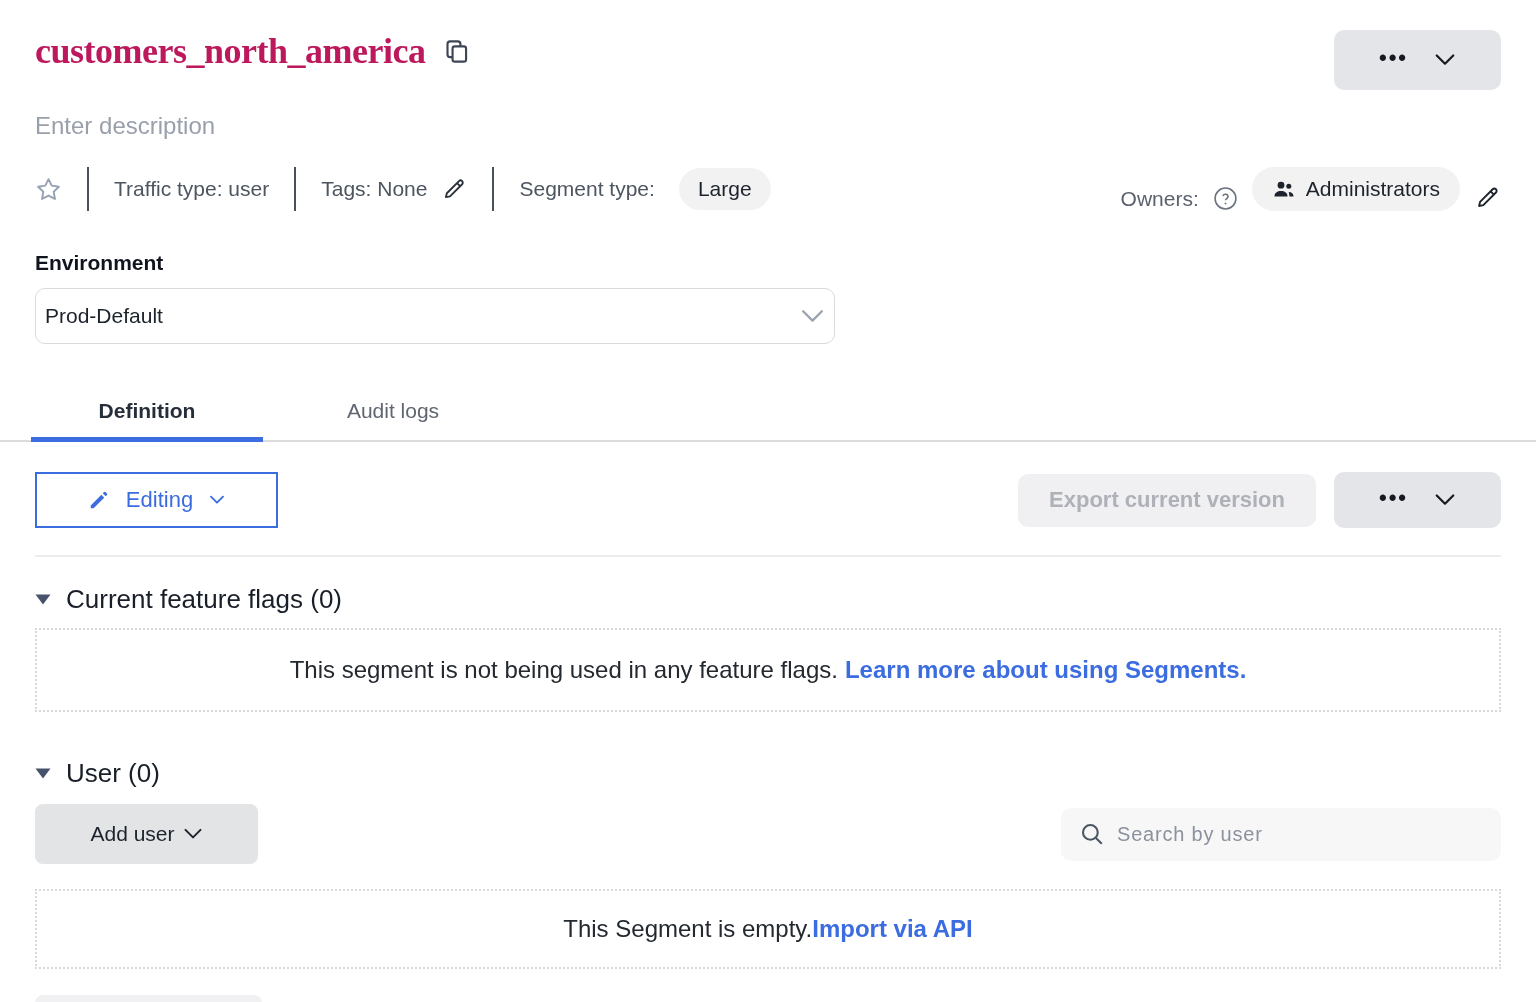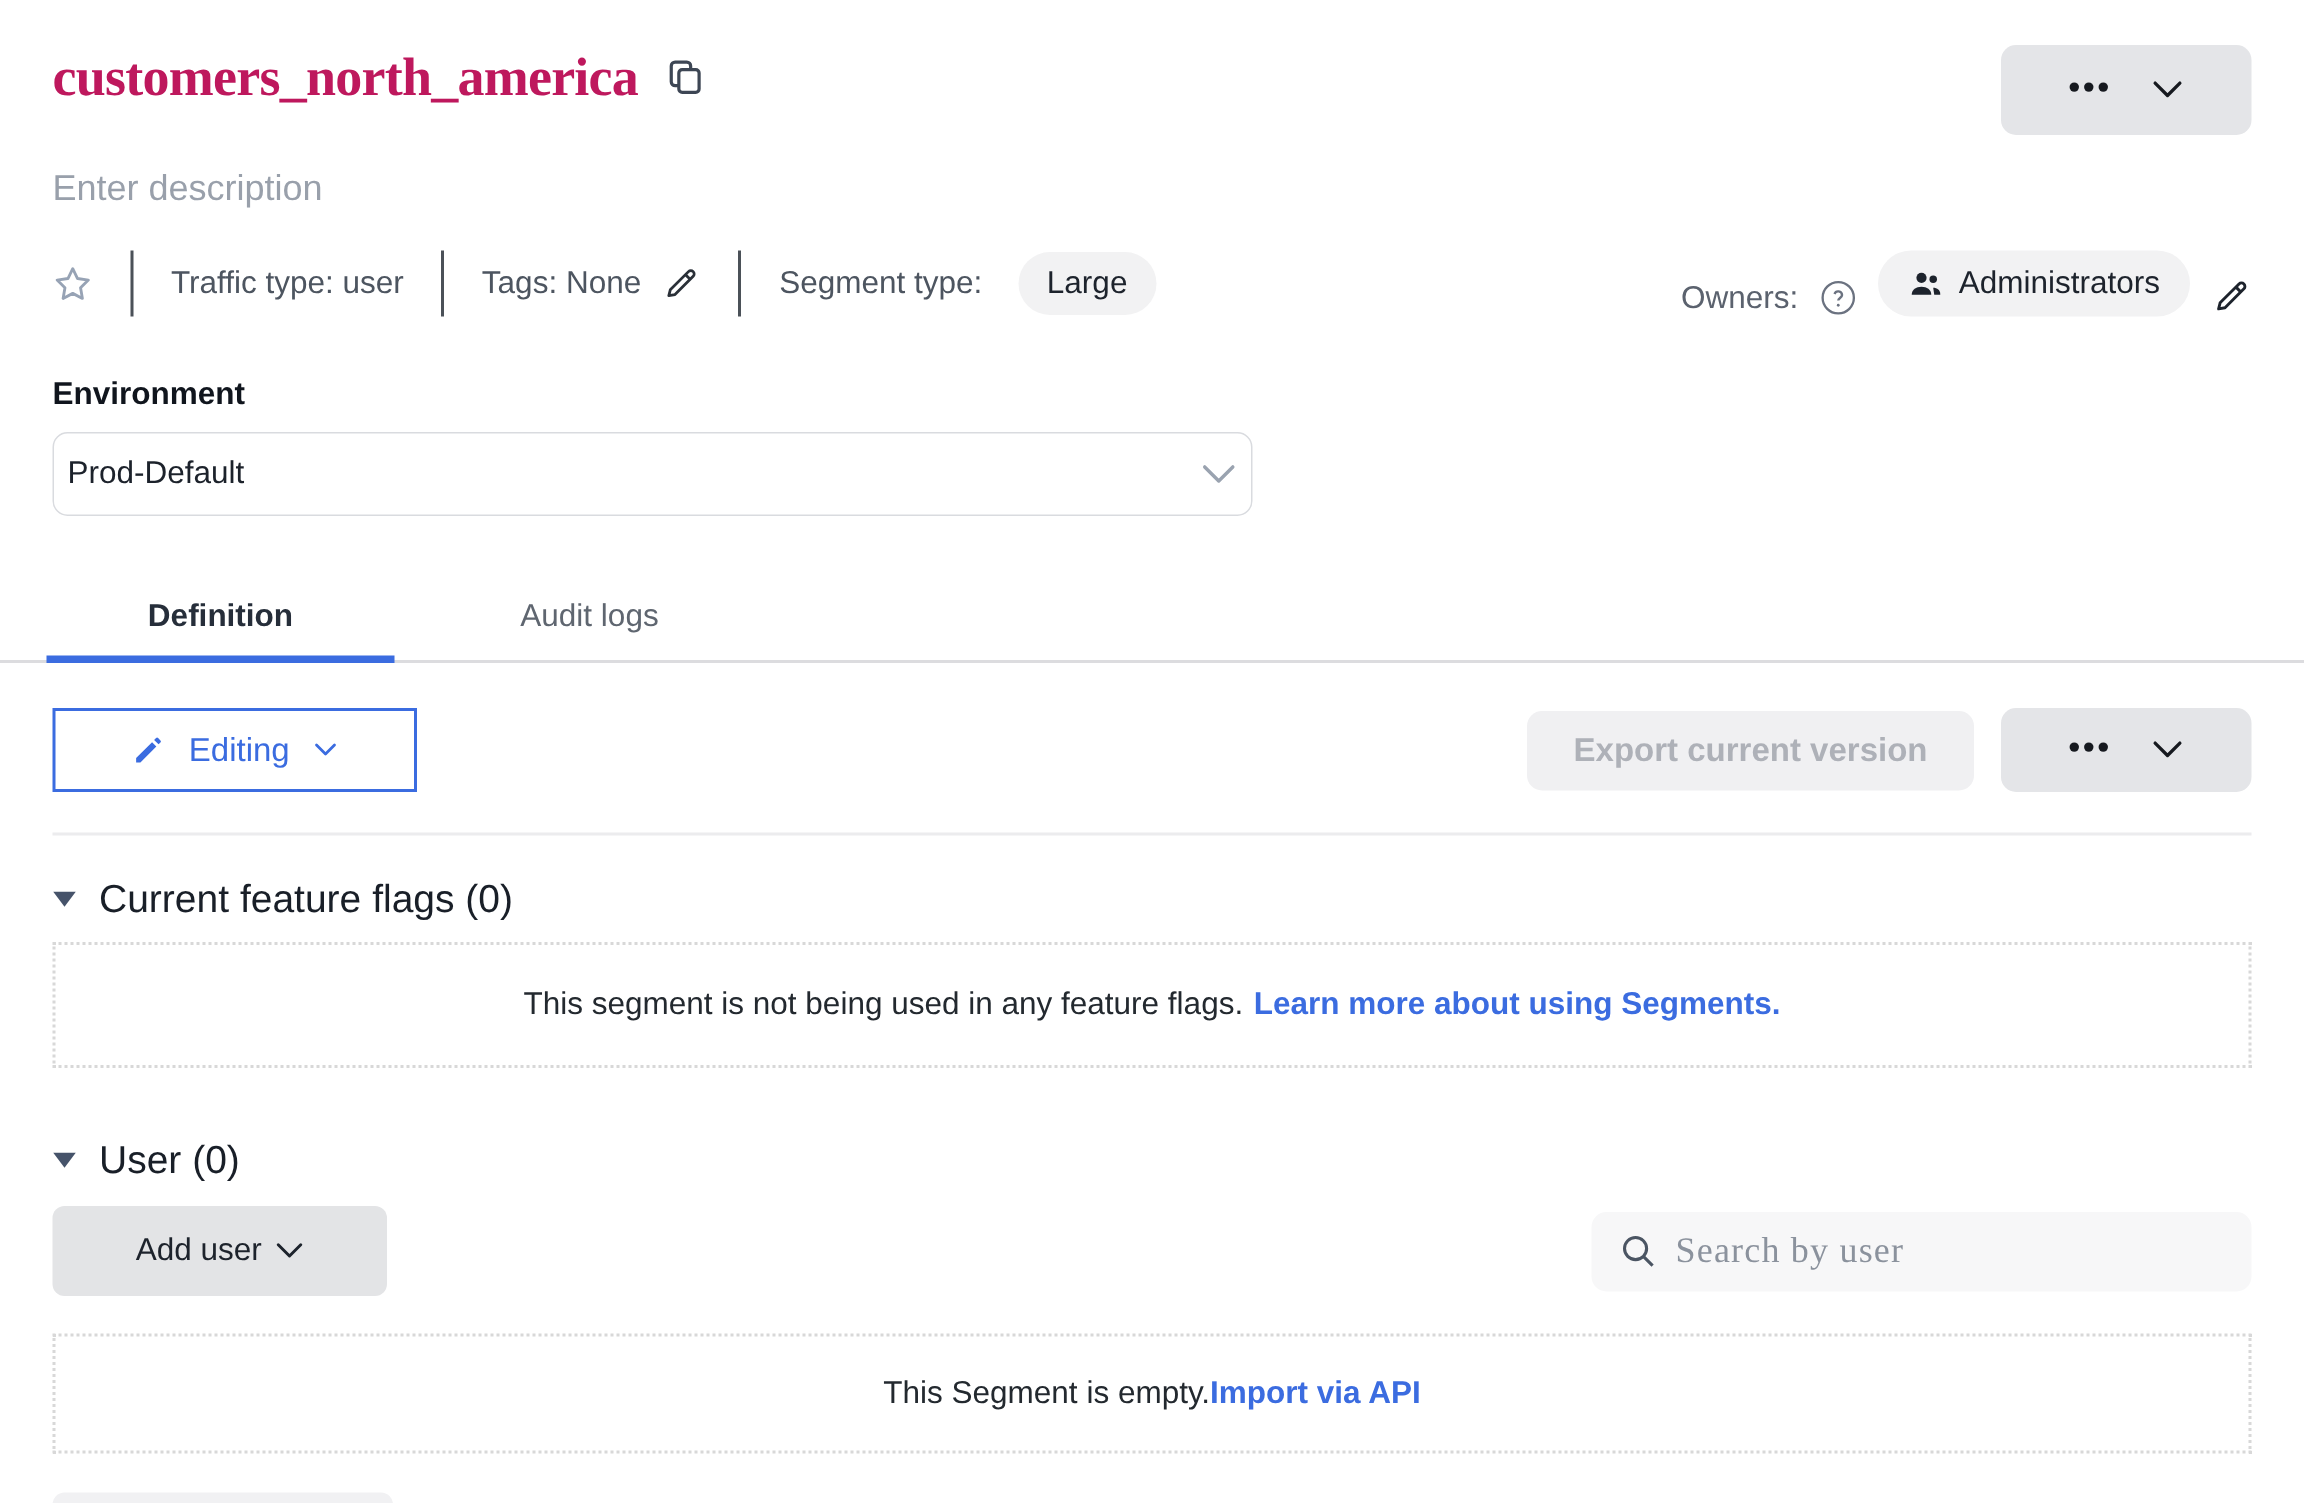--- a/index.html
+++ b/index.html
@@ -43,29 +43,29 @@
   .toolbar { margin-top: 30px; display: flex; align-items: center; }
   .btn-editing { width: 243px; height: 56px; border: 2px solid #3b6ce0; border-radius: 0; background: #fff; display: flex; align-items: center; justify-content: center; gap: 16px; color: #3b6ce0; font-size: 22px; cursor: pointer; }
   .toolbar-right { margin-left: auto; display: flex; align-items: center; gap: 18px; }
   .btn-export { height: 53px; padding: 0 31px; background: #f0f0f2; color: #aeb1b8; font-size: 22px; font-weight: 600; border-radius: 10px; border: none; display: flex; align-items: center; cursor: default; }
   .btn-more-toolbar { width: 167px; height: 56px; }
 
   .divider { margin-top: 27px; border-top: 2px solid #ececee; }
 
   
   .section-heading { margin-top: 27px; display: flex; align-items: center; gap: 15px; font-size: 26px; color: #191f28; cursor: pointer; width: fit-content; }
-  .dotted-box { margin-top: 13px; border: 2px dotted #d8d8d8; height: 84px; display: flex; align-items: center; justify-content: center; font-size: 21px; color: #23292f; }
+  .dotted-box { margin-top: 13px; border: 2px dotted #d8d8d8; height: 84px; display: flex; align-items: center; justify-content: center; font-size: 24px; color: #23292f; }
   .inline-link { color: #3b6ce0; font-weight: 700; cursor: pointer; }
   .gap-left { margin-left: 7px; }
 
   .heading-user { margin-top: 46px; }
   .user-controls { margin-top: 15px; display: flex; align-items: center; justify-content: space-between; }
   .btn-add-user { width: 223px; height: 60px; background: #e3e4e6; border-radius: 8px; border: none; display: flex; align-items: center; justify-content: center; gap: 8px; font-size: 21px; color: #1d232c; cursor: pointer; }
   .search-box { width: 440px; height: 53px; background: #f7f7f8; border-radius: 10px; display: flex; align-items: center; padding: 0 18px; gap: 12px; }
-  .search-box input { border: none; outline: none; background: transparent; flex: 1; font-size: 24px; color: #1c222b; letter-spacing: 0.8px; font-family: Liberation Serif, serif; }
+  .search-box input { border: none; outline: none; background: transparent; flex: 1; font-size: 20px; color: #1c222b; letter-spacing: 0.8px; font-family: Liberation Sans, sans-serif; }
   .search-box input::placeholder { color: #8b929d; }
   .dotted-box-user { margin-top: 25px; height: 80px; }
   .partial-bar { margin-top: 26px; width: 227px; height: 10px; background: #f1f1f3; border-radius: 8px 8px 0 0; }
 </style>
 </head>
 <body>
 
 <div class="page">
 
   <div class="header-row">

